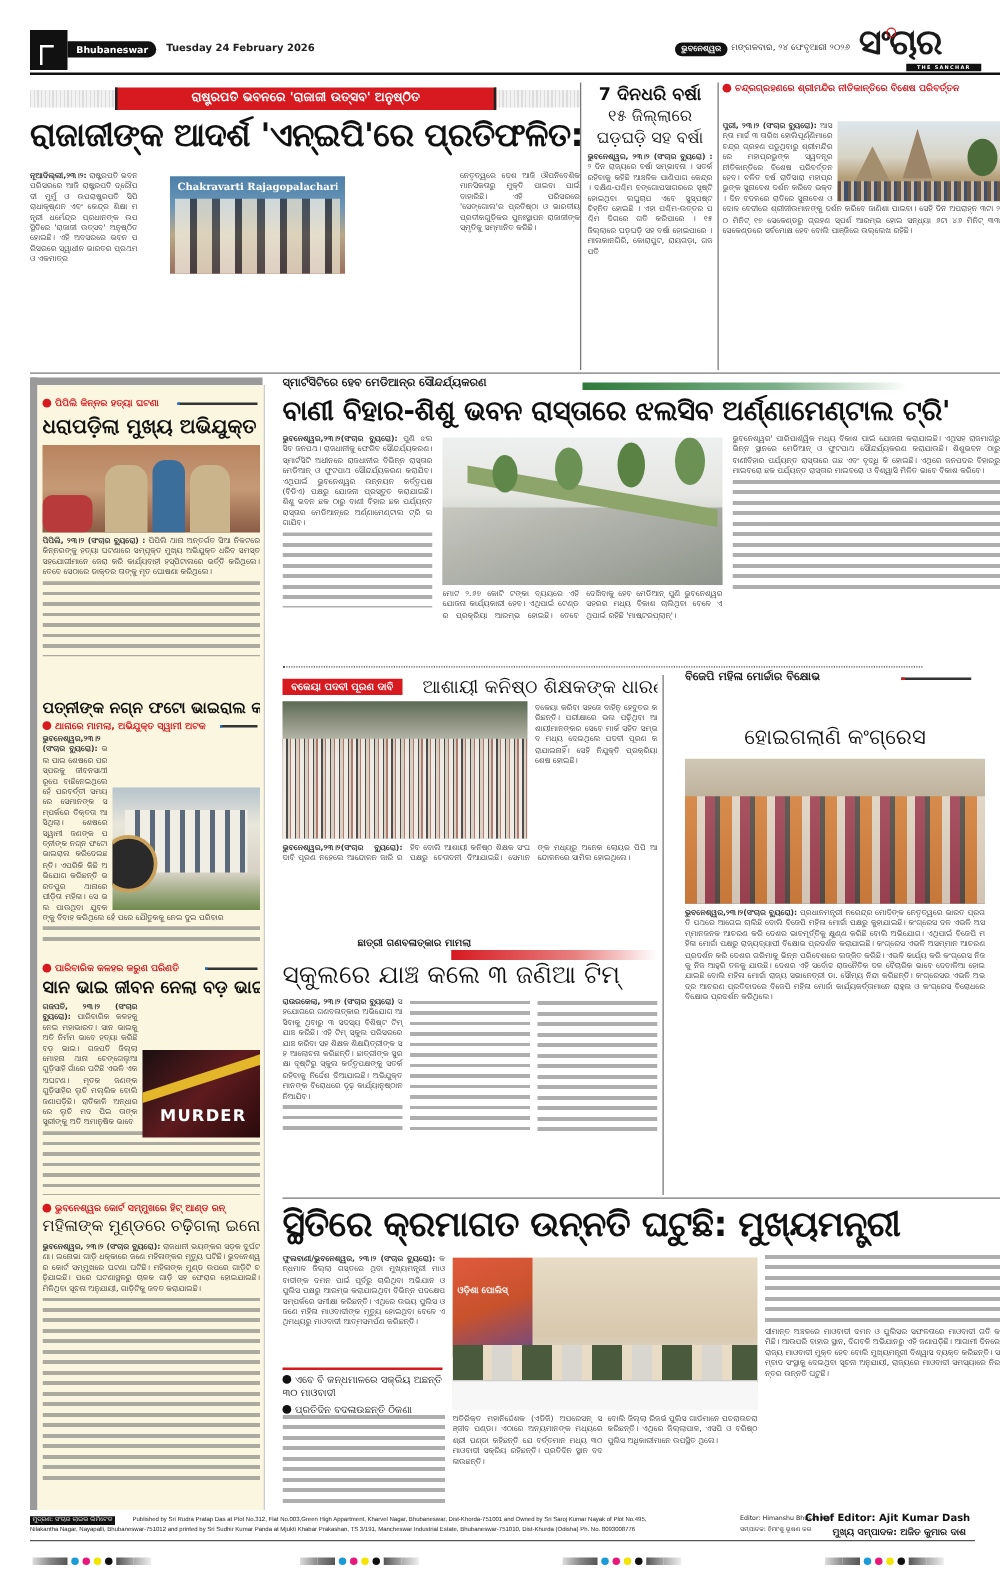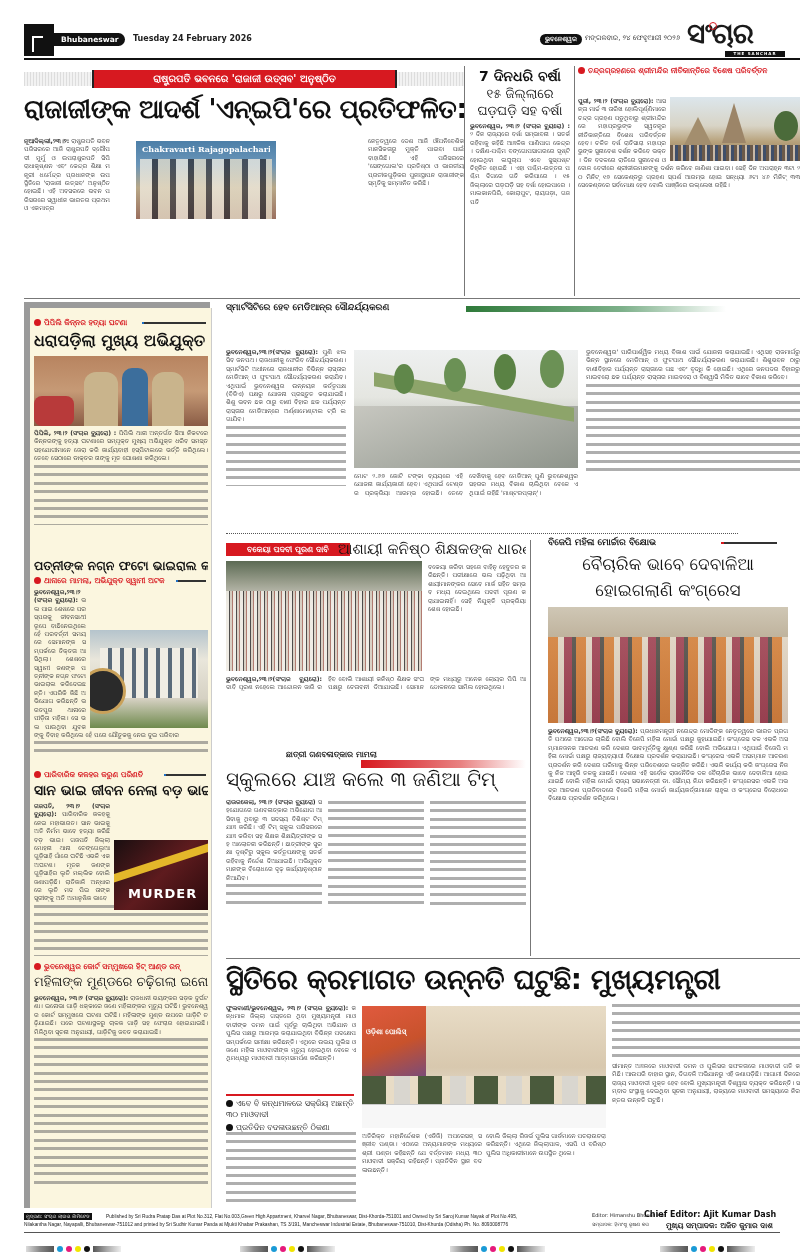--- a/index.html
+++ b/index.html
@@ -9,21 +9,21 @@
   .body-text { font-size: 6.2px; line-height: 8.4px; color: #333; text-align: justify; overflow: hidden; word-break: break-all; }
   .filler { background: repeating-linear-gradient(to bottom, #6c6c6c 0px, #6c6c6c 3px, transparent 3px, transparent 8.4px); opacity: 0.55; }
   .vrule { position: absolute; width: 1px; background: #777; }
   .hrule { position: absolute; height: 1px; background: #777; }
   .dotrule { position: absolute; height: 0; border-top: 1px dotted #555; }
   .photo { position: absolute; overflow: hidden; }
   .head { font-family: "DejaVu Sans", sans-serif; font-weight: bold; color: #111; white-space: nowrap; overflow: hidden; }
   .kicker-red { color: #d71920; font-weight: bold; white-space: nowrap; }
   .bullet-dot { display: inline-block; width: 7px; height: 7px; border-radius: 50%; background: #d71920; margin-right: 3px; vertical-align: middle; }
   .box-cream { background: #fbf6df; }
-  .tag-red { background: #d71920; color: #fff; font-weight: bold; white-space: nowrap; padding: 1px 21px; }
+  .tag-red { background: #d71920; color: #fff; font-weight: bold; white-space: nowrap; padding: 1px 7px; }
   .swatch { display: inline-block; width: 6px; height: 6px; border-radius: 50%; margin-right: 3px; vertical-align: middle; }
   .grey-bar { display: inline-block; height: 6px; width: 14px; vertical-align: middle; }
 </style>
 </head>
 <body>
 
 <div class="abs" style="left:0;top:0;width:800px;height:60px;">
   <div class="abs" style="left:24px;top:24px;width:30px;height:32px;background:#111;">
     <div class="abs" style="left:8px;top:12px;width:11px;height:16px;border-left:2px solid #fff;border-top:2px solid #fff;"></div>
   </div>
@@ -165,20 +165,21 @@
   <div class="abs body-text" style="left:0;top:32px;width:174px;height:208px;">
     <b>ଭୁବନେଶ୍ୱର, ୨୩।୨ (ସଂଚାର ବ୍ୟୁରୋ):</b>
     <span>ରାଜଧାନୀ ଭୟଙ୍କର ସଡ଼କ ଦୁର୍ଘଟଣା। ଇନୋଭା ଗାଡ଼ି ଧକ୍କାରେ ଜଣେ ମହିଳାଙ୍କର ମୃତ୍ୟୁ ଘଟିଛି। ଭୁବନେଶ୍ୱର କୋର୍ଟ ସମ୍ମୁଖରେ ଘଟଣା ଘଟିଛି। ମହିଳାଙ୍କ ମୁଣ୍ଡ ଉପରେ ଗାଡ଼ିଟି ଚଢ଼ିଯାଇଛି। ପରେ ଘଟଣାସ୍ଥଳରୁ ଚାଳକ ଗାଡ଼ି ସହ ଫେରାର ହୋଇଯାଇଛି। ମିଳିଥିବା ସୂଚନା ଅନୁଯାୟୀ, ଗାଡ଼ିଟିକୁ ଜବତ କରାଯାଇଛି।</span>
     <div class="filler" style="height:150px;margin-top:2px;"></div>
   </div>
 </div>
 
 <div class="abs" style="left:226px;top:302px;width:574px;height:228px;">
   <div class="abs" style="left:0;top:0;font-size:9px;font-weight:bold;white-space:nowrap;">ସ୍ମାର୍ଟସିଟିରେ ହେବ ମେଡିଆନ୍‌ର ସୌନ୍ଦର୍ଯ୍ୟକରଣ</div>
   <div class="abs" style="left:240px;top:4px;width:260px;height:6px;background:linear-gradient(90deg,#2f7a3a 0%,#7db08a 60%,#ffffff 100%);"></div>
+  <div class="abs head" style="left:0;top:14px;width:574px;font-size:22px;line-height:28px;letter-spacing:-0.3px;">ବାଣୀ ବିହାର-ଶିଶୁ ଭବନ ରାସ୍ତାରେ ଝଲସିବ ଅର୍ଣ୍ଣାମେଣ୍ଟାଲ ଟ୍ରି'</div>
   <div class="abs body-text" style="left:0;top:46px;width:120px;height:178px;">
     <b>ଭୁବନେଶ୍ୱର,୨୩।୨(ସଂଚାର ବ୍ୟୁରୋ):</b>
     <span>ପୁଣି ଝଲସିବ ଜନପଥ। ରାଜଧାନୀକୁ ଫେରିବ ସୌନ୍ଦର୍ଯ୍ୟକରଣ। ସ୍ମାର୍ଟସିଟି ଅଧୀନରେ ରାଜଧାନୀର ବିଭିନ୍ନ ରାସ୍ତାର ମେଡିଆନ୍ ଓ ଫୁଟପାଥ ସୌନ୍ଦର୍ଯ୍ୟକରଣ କରାଯିବ। ଏଥିପାଇଁ ଭୁବନେଶ୍ୱର ଉନ୍ନୟନ କର୍ତ୍ତୃପକ୍ଷ (ବିଡିଏ) ପକ୍ଷରୁ ଯୋଜନା ପ୍ରସ୍ତୁତ କରାଯାଇଛି। ଶିଶୁ ଭବନ ଛକ ଠାରୁ ବାଣୀ ବିହାର ଛକ ପର୍ଯ୍ୟନ୍ତ ରାସ୍ତାର ମେଡିଆନ୍‌ରେ ଅର୍ଣ୍ଣାମେଣ୍ଟାଲ ଟ୍ରି ଲଗାଯିବ।</span>
     <div class="filler" style="height:60px;margin-top:2px;"></div>
   </div>
   <div class="photo" style="left:128px;top:48px;width:224px;height:118px;background:linear-gradient(180deg,#eef0f0 0%,#e5e6e1 40%,#b8bdb4 70%,#9aa194 100%);">
     <div class="abs" style="left:0;top:56px;width:224px;height:62px;background:linear-gradient(160deg,#c7c7c0 0%,#8f958c 100%);"></div>
     <div class="abs" style="left:20px;top:40px;width:200px;height:14px;background:#8da46a;transform:skewY(10deg);"></div>
     <div class="abs" style="left:40px;top:14px;width:20px;height:30px;background:#60874a;border-radius:50%;"></div>
     <div class="abs" style="left:90px;top:8px;width:22px;height:34px;background:#6b9155;border-radius:50%;"></div>
@@ -203,21 +204,20 @@
   <div class="abs body-text" style="left:0;top:138px;width:300px;height:70px;column-count:3;column-gap:6px;">
     <b>ଭୁବନେଶ୍ୱର,୨୩।୨(ସଂଚାର ବ୍ୟୁରୋ):</b>
     <span>ଦାବି ପୂରଣ ନହେଲେ ଆନ୍ଦୋଳନ ଜାରି ରହିବ ବୋଲି ଆଶାୟୀ କନିଷ୍ଠ ଶିକ୍ଷକ ସଂଘ ପକ୍ଷରୁ ଚେତାବନୀ ଦିଆଯାଇଛି। ସେମାନଙ୍କ ମଧ୍ୟରୁ ଅନେକ ଲୋୟର ପିପି ଆନ୍ଦୋଳନରେ ସାମିଲ ହୋଇଥିଲେ।</span>
   </div>
 </div>
 <div class="vrule" style="left:530px;top:540px;height:416px;"></div>
 
 <div class="abs" style="left:536px;top:537px;width:264px;height:418px;">
   <div class="abs" style="left:12px;top:0;font-size:9px;font-weight:bold;white-space:nowrap;">ବିଜେପି ମହିଳା ମୋର୍ଚ୍ଚାର ବିକ୍ଷୋଭ</div>
   <div class="abs" style="left:185px;top:5px;width:56px;height:2px;background:#333;border-left:3px solid #d71920;"></div>
-  <div class="abs head" style="left:0;top:14px;width:264px;text-align:center;font-size:17px;line-height:26px;font-weight:normal;">ବୈଚାରିକ ଭାବେ ଦେବାଳିଆ</div>
   <div class="abs head" style="left:0;top:40px;width:264px;text-align:center;font-size:17px;line-height:26px;font-weight:normal;">ହୋଇଗଲାଣି କଂଗ୍ରେସ</div>
   <div class="photo" style="left:12px;top:70px;width:240px;height:116px;background:linear-gradient(180deg,#cfc7b5 0%,#b7a890 40%,#8a7060 100%);">
     <div class="abs" style="left:0;top:30px;width:240px;height:86px;background:repeating-linear-gradient(90deg,#e07a2a 0 10px,#f0e6d8 10px 16px,#9c2a48 16px 24px,#3a3a3a 24px 28px);opacity:0.7;"></div>
   </div>
   <div class="abs body-text" style="left:12px;top:190px;width:240px;height:226px;">
     <b>ଭୁବନେଶ୍ୱର,୨୩।୨(ସଂଚାର ବ୍ୟୁରୋ):</b>
     <span>ପ୍ରଧାନମନ୍ତ୍ରୀ ନରେନ୍ଦ୍ର ମୋଦିଙ୍କ ନେତୃତ୍ୱରେ ଭାରତ ପ୍ରଗତି ପଥରେ ଆଗେଇ ଚାଲିଛି ବୋଲି ବିଜେପି ମହିଳା ମୋର୍ଚ୍ଚା ପକ୍ଷରୁ କୁହାଯାଇଛି। କଂଗ୍ରେସ ଦଳ ଏଭଳି ଅସମ୍ମାନଜନକ ଆଚରଣ କରି ଦେଶର ଭାବମୂର୍ତ୍ତିକୁ କ୍ଷୁଣ୍ଣ କରିଛି ବୋଲି ଅଭିଯୋଗ। ଏଥିପାଇଁ ବିଜେପି ମହିଳା ମୋର୍ଚ୍ଚା ପକ୍ଷରୁ ରାଜ୍ୟବ୍ୟାପୀ ବିକ୍ଷୋଭ ପ୍ରଦର୍ଶନ କରାଯାଇଛି। କଂଗ୍ରେସ ଏଭଳି ଅସମ୍ମାନ ଆଚରଣ ପ୍ରଦର୍ଶନ କରି ଦେଶର ଗରିମାକୁ ଭିନ୍ନ ପରିବେଶରେ ଲଜ୍ଜିତ କରିଛି। ଏଭଳି କାର୍ଯ୍ୟ କରି କଂଗ୍ରେସ ନିଜକୁ ନିଜ ଆହୁରି ତଳକୁ ଯାଉଛି। ଦେଶର ଏହି ସର୍ବୋଚ୍ଚ ରାଜନୈତିକ ଦଳ ବୈଚାରିକ ଭାବେ ଦେବାଳିଆ ହୋଇଯାଇଛି ବୋଲି ମହିଳା ମୋର୍ଚ୍ଚା ରାଜ୍ୟ ସଭାନେତ୍ରୀ ଡା. ସୌମ୍ୟ ନିନ୍ଦା କରିଛନ୍ତି। କଂଗ୍ରେସର ଏଭଳି ଅଭଦ୍ର ଆଚରଣ ପ୍ରତିବାଦରେ ବିଜେପି ମହିଳା ମୋର୍ଚ୍ଚା କାର୍ଯ୍ୟକର୍ତ୍ତାମାନେ ରାହୁଲ ଓ କଂଗ୍ରେସ ବିରୋଧରେ ବିକ୍ଷୋଭ ପ୍ରଦର୍ଶନ କରିଥିଲେ।</span>
   </div>
 </div>
 

